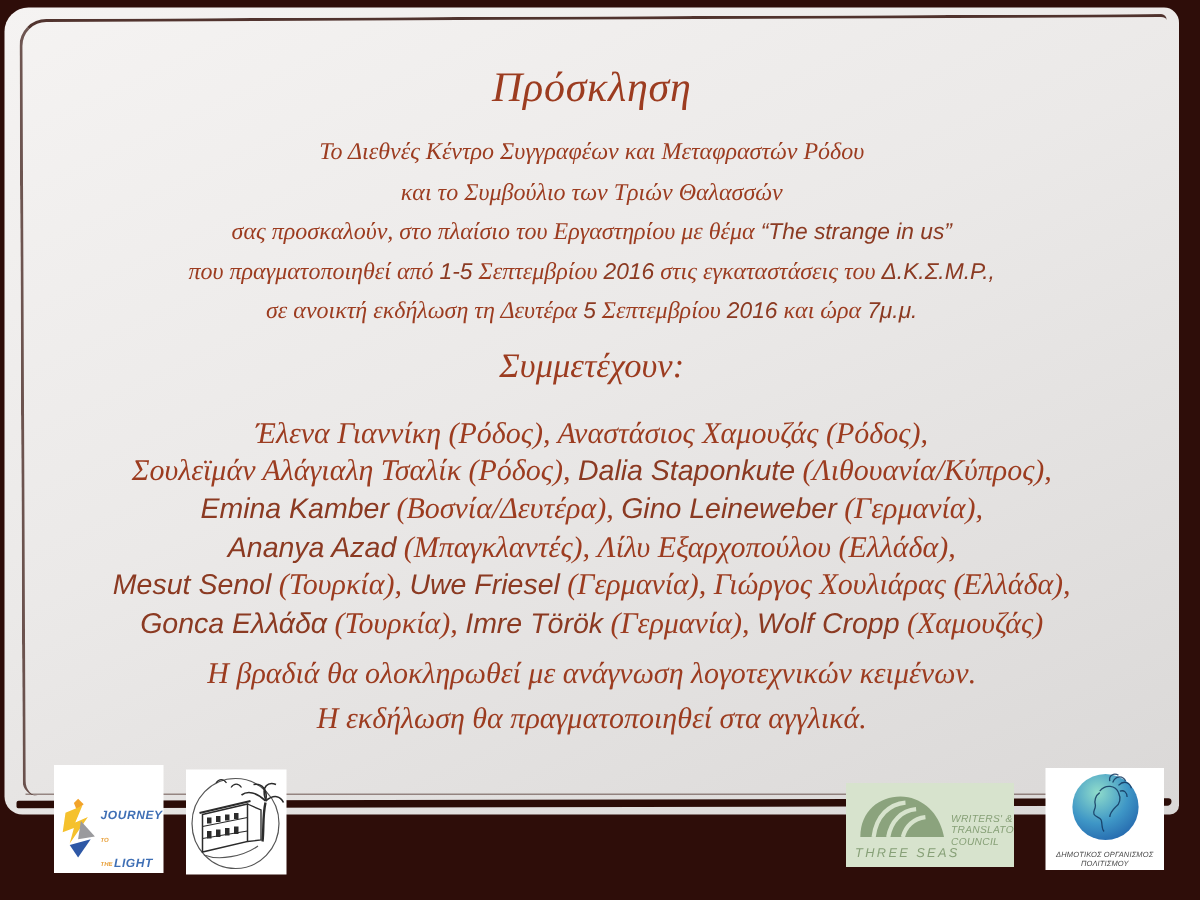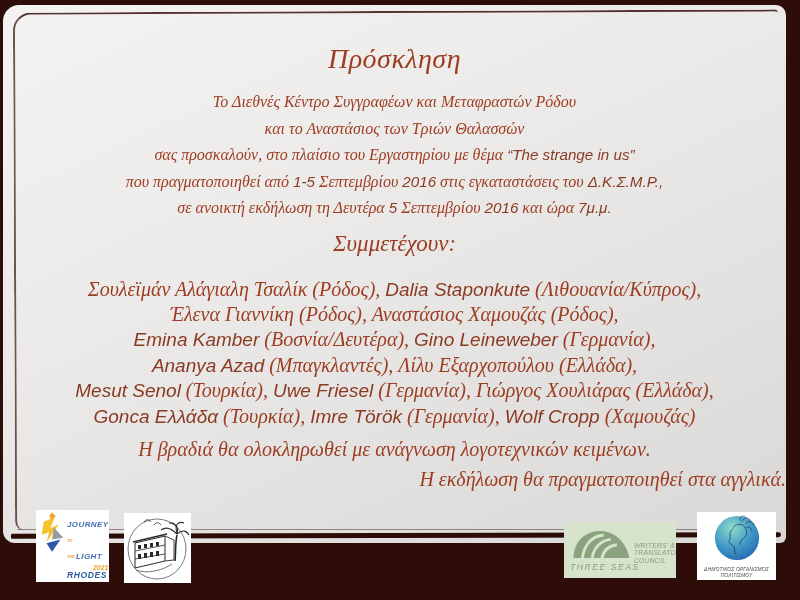--- a/index.html
+++ b/index.html
@@ -56,32 +56,32 @@
     letter-spacing: 0.5px;
   }
   .intro .rich-line { font-size: 16px; line-height: 26.5px; }
   .participants-heading {
     font-size: 23px;
     margin-top: 9px;
     margin-bottom: 20px;
   }
   .participants .rich-line { font-size: 20px; line-height: 25.4px; }
   .closing-1 { font-size: 20px; margin-top: 9px; }
-  .closing-2 { font-size: 20px; margin-top: 7px; text-align: right; }
+  .closing-2 { font-size: 20px; margin-top: 7px; }
 
   .seg-serif { font-family: "Liberation Serif", serif; color: #9c3c20; }
   .seg-sans  { font-family: "Liberation Sans", sans-serif; font-size: 0.95em; color: #8b3a22; }
 
   
   .logo-box {
     position: absolute;
     background: #ffffff;
     overflow: hidden;
   }
-  #logo-journey { left: 33px; top: 505px; width: 73px; height: 72px; padding: 0 2px 2px 3px; }
+  #logo-journey { left: 33px; top: 505px; width: 73px; height: 72px; padding: 20px 2px 2px 3px; }
   #logo-building { left: 121px; top: 508px; width: 67px; height: 70px; }
   #logo-threeseas { left: 561px; top: 517px; width: 112px; height: 56px; background: #d7e3cd; padding: 4px 4px 2px 6px; }
   #logo-dopar { left: 694px; top: 507px; width: 79px; height: 68px; padding-top: 2px; text-align: center; }
 
   
   .journey-wrap { display: flex; }
   .journey-icon { width: 28px; height: 46px; flex: 0 0 28px; }
   .journey-text { font-family: "Liberation Sans", sans-serif; text-align: left; padding-top: 4px; line-height: 1; }
   .jt-word { font-size: 8px; font-weight: bold; color: #3f6fb5; letter-spacing: 0.4px; }
   .jt-tothe { font-size: 4px; font-weight: bold; color: #e8a13c; margin-right: 1px; vertical-align: 1px; }
@@ -103,31 +103,31 @@
 <div class="card">
   <div class="inner-frame"></div>
   <div class="bottom-sketch-thin"></div>
   <div class="bottom-sketch"></div>
 
   <div class="content">
     <div class="title">Πρόσκληση</div>
 
     <div class="intro">
         <div class="rich-line"><span class="seg-serif">Το Διεθνές Κέντρο Συγγραφέων και Μεταφραστών Ρόδου</span></div>
-        <div class="rich-line"><span class="seg-serif">και το Αναστάσιος των Τριών Θαλασσών</span></div>
+        <div class="rich-line"><span class="seg-serif">και το Συμβούλιο των Τριών Θαλασσών</span></div>
         <div class="rich-line"><span class="seg-serif">σας προσκαλούν, στο πλαίσιο του Εργαστηρίου με θέμα </span><span class="seg-sans">“The strange in us”</span></div>
         <div class="rich-line"><span class="seg-serif">που πραγματοποιηθεί από </span><span class="seg-sans">1-5</span><span class="seg-serif"> Σεπτεμβρίου </span><span class="seg-sans">2016</span><span class="seg-serif"> στις εγκαταστάσεις του </span><span class="seg-sans">Δ.Κ.Σ.Μ.Ρ.,</span></div>
         <div class="rich-line"><span class="seg-serif">σε ανοικτή εκδήλωση τη Δευτέρα </span><span class="seg-sans">5</span><span class="seg-serif"> Σεπτεμβρίου </span><span class="seg-sans">2016</span><span class="seg-serif"> και ώρα </span><span class="seg-sans">7μ.μ.</span></div>
       </div>
 
     <div class="participants-heading">Συμμετέχουν:</div>
 
     <div class="participants">
+        <div class="rich-line"><span class="seg-serif">Έλενα Γιαννίκη (Ρόδος), Αναστάσιος Χαμουζάς (Ρόδος),</span></div>
         <div class="rich-line"><span class="seg-serif">Σουλεϊμάν Αλάγιαλη Τσαλίκ (Ρόδος), </span><span class="seg-sans">Dalia Staponkute</span><span class="seg-serif"> (Λιθουανία/Κύπρος),</span></div>
-        <div class="rich-line"><span class="seg-serif">Έλενα Γιαννίκη (Ρόδος), Αναστάσιος Χαμουζάς (Ρόδος),</span></div>
         <div class="rich-line"><span class="seg-sans">Emina Kamber</span><span class="seg-serif"> (Βοσνία/Δευτέρα), </span><span class="seg-sans">Gino Leineweber</span><span class="seg-serif"> (Γερμανία),</span></div>
         <div class="rich-line"><span class="seg-sans">Ananya Azad</span><span class="seg-serif"> (Μπαγκλαντές), Λίλυ Εξαρχοπούλου (Ελλάδα),</span></div>
         <div class="rich-line"><span class="seg-sans">Mesut Senol</span><span class="seg-serif"> (Τουρκία), </span><span class="seg-sans">Uwe Friesel</span><span class="seg-serif"> (Γερμανία), Γιώργος Χουλιάρας (Ελλάδα),</span></div>
         <div class="rich-line"><span class="seg-sans">Gonca Ελλάδα</span><span class="seg-serif"> (Τουρκία), </span><span class="seg-sans">Imre Török</span><span class="seg-serif"> (Γερμανία), </span><span class="seg-sans">Wolf Cropp</span><span class="seg-serif"> (Χαμουζάς)</span></div>
       </div>
 
     <div class="closing-1">Η βραδιά θα ολοκληρωθεί με ανάγνωση λογοτεχνικών κειμένων.</div>
     <div class="closing-2">Η εκδήλωση θα πραγματοποιηθεί στα αγγλικά.</div>
   </div>
 

